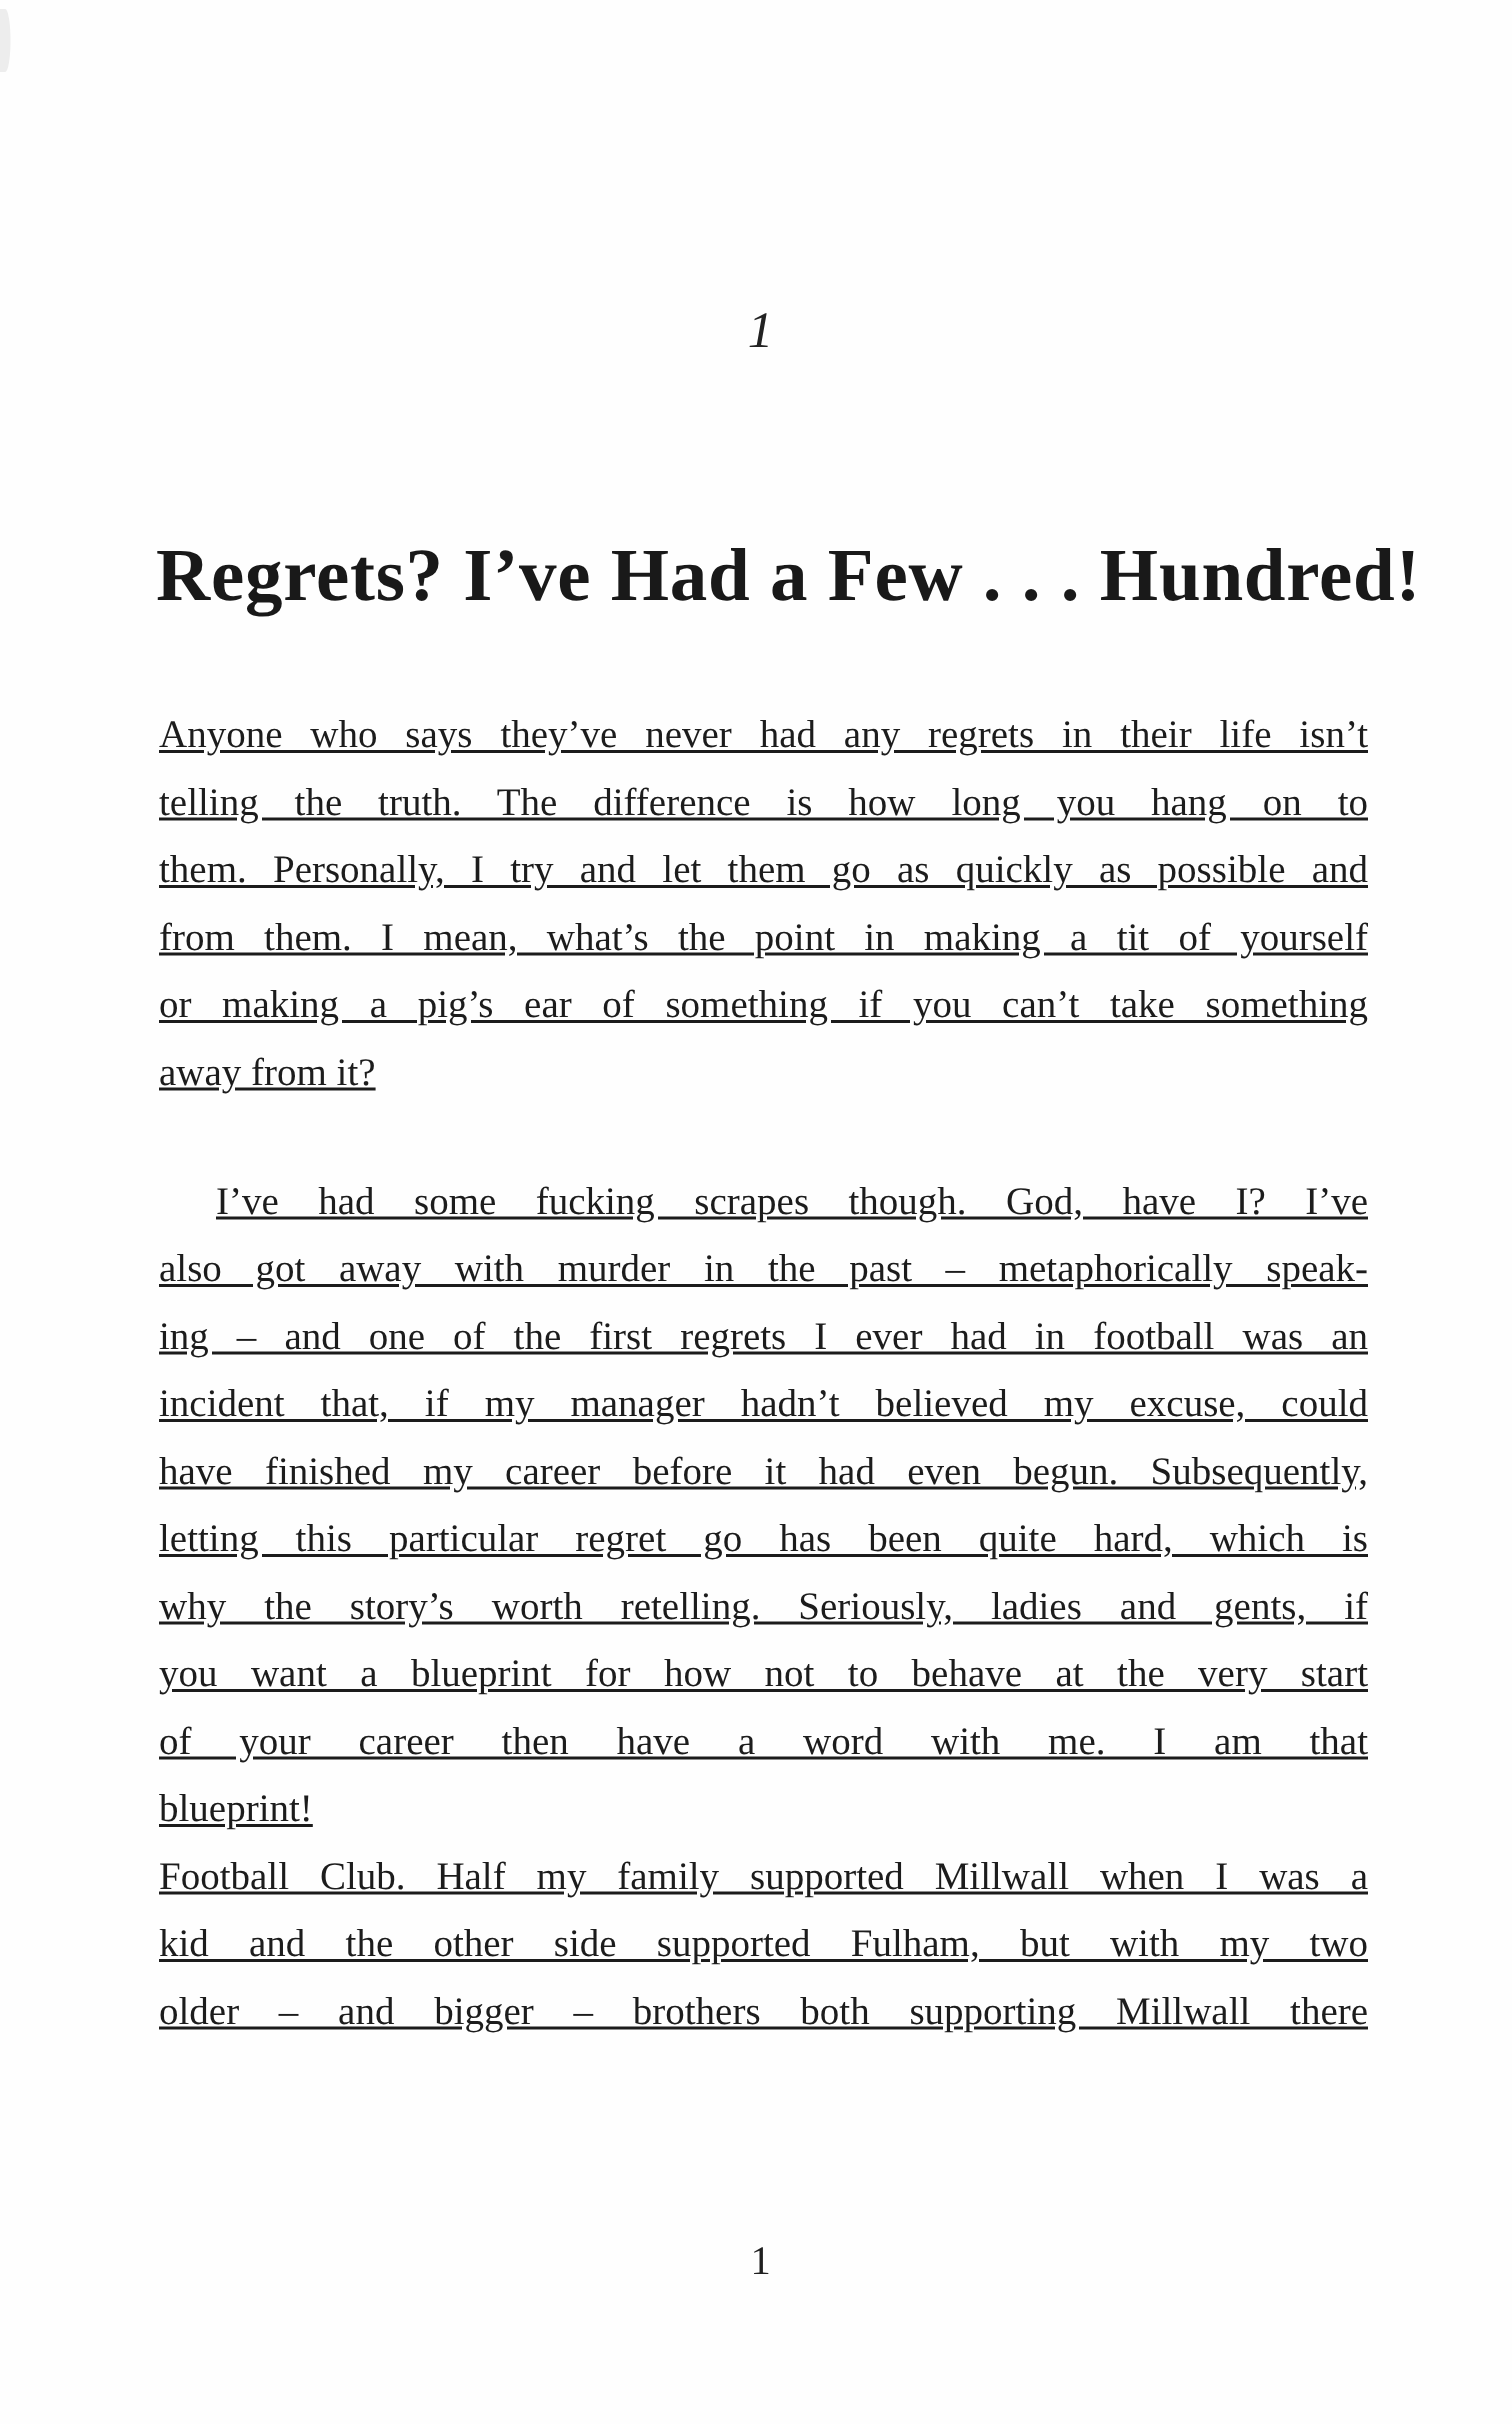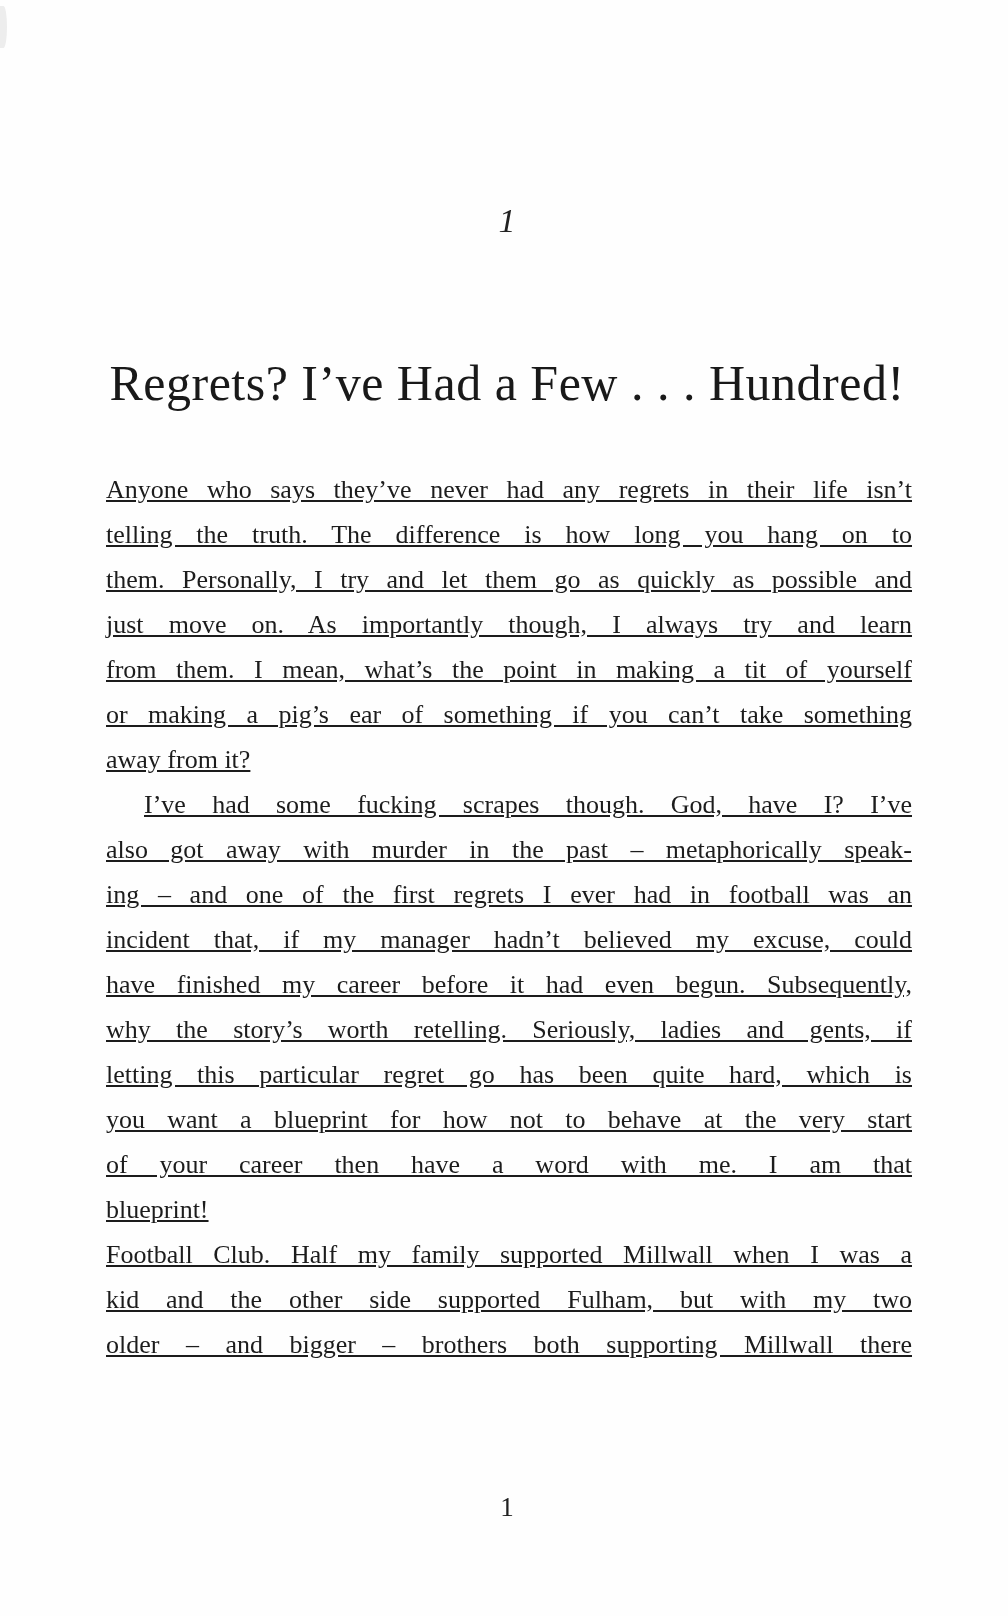--- a/index.html
+++ b/index.html
@@ -37,21 +37,21 @@
     color: #222222;
   }
   .chapter-title {
     position: absolute;
     left: 104px;
     top: 319px;
     width: 806px;
     text-align: center;
     font-size: 50px;
     line-height: 60px;
-    font-weight: normal;
+    font-weight: bold;
     letter-spacing: 0.5px;
     color: #191919;
     white-space: nowrap;
   }
   .body-text {
     position: absolute;
     left: 106px;
     top: 467px;
     width: 806px;
   }
@@ -62,20 +62,21 @@
     text-align: justify;
     text-align-last: justify;
     text-justify: inter-word;
     white-space: normal;
     overflow: visible;
     color: #1c1c1c;
     text-decoration: underline;
   }
   .line.indent {
     text-indent: 38px;
+    margin-top: 41px;
   }
   .line.no-just {
     text-align: center;
     text-align-last: left;
   }
   .page-number {
     position: absolute;
     left: 104px;
     top: 1491px;
     width: 806px;
@@ -92,31 +93,30 @@
   <div class="corner-smudge"></div>
 
   <div class="chapter-number">1</div>
 
   <h1 class="chapter-title">Regrets? I’ve Had a Few . . . Hundred!</h1>
 
   <div class="body-text">
       <div class="line">Anyone who says they’ve never had any regrets in their life isn’t</div>
       <div class="line">telling the truth. The difference is how long you hang on to</div>
       <div class="line">them. Personally, I try and let them go as quickly as possible and</div>
-      <div class="line">just move on. As importantly though, I always try and learn</div>
       <div class="line">from them. I mean, what’s the point in making a tit of yourself</div>
       <div class="line">or making a pig’s ear of something if you can’t take something</div>
       <div class="line no-just">away from it?</div>
       <div class="line indent">I’ve had some fucking scrapes though. God, have I? I’ve</div>
       <div class="line">also got away with murder in the past – metaphorically speak-</div>
       <div class="line">ing – and one of the first regrets I ever had in football was an</div>
       <div class="line">incident that, if my manager hadn’t believed my excuse, could</div>
       <div class="line">have finished my career before it had even begun. Subsequently,</div>
+      <div class="line">letting this particular regret go has been quite hard, which is</div>
       <div class="line">why the story’s worth retelling. Seriously, ladies and gents, if</div>
-      <div class="line">letting this particular regret go has been quite hard, which is</div>
       <div class="line">you want a blueprint for how not to behave at the very start</div>
       <div class="line">of your career then have a word with me. I am that</div>
       <div class="line no-just">blueprint!</div>
       <div class="line">Football Club. Half my family supported Millwall when I was a</div>
       <div class="line">kid and the other side supported Fulham, but with my two</div>
       <div class="line">older – and bigger – brothers both supporting Millwall there</div>
     </div>
 
   <div class="page-number">1</div>
 </div>

